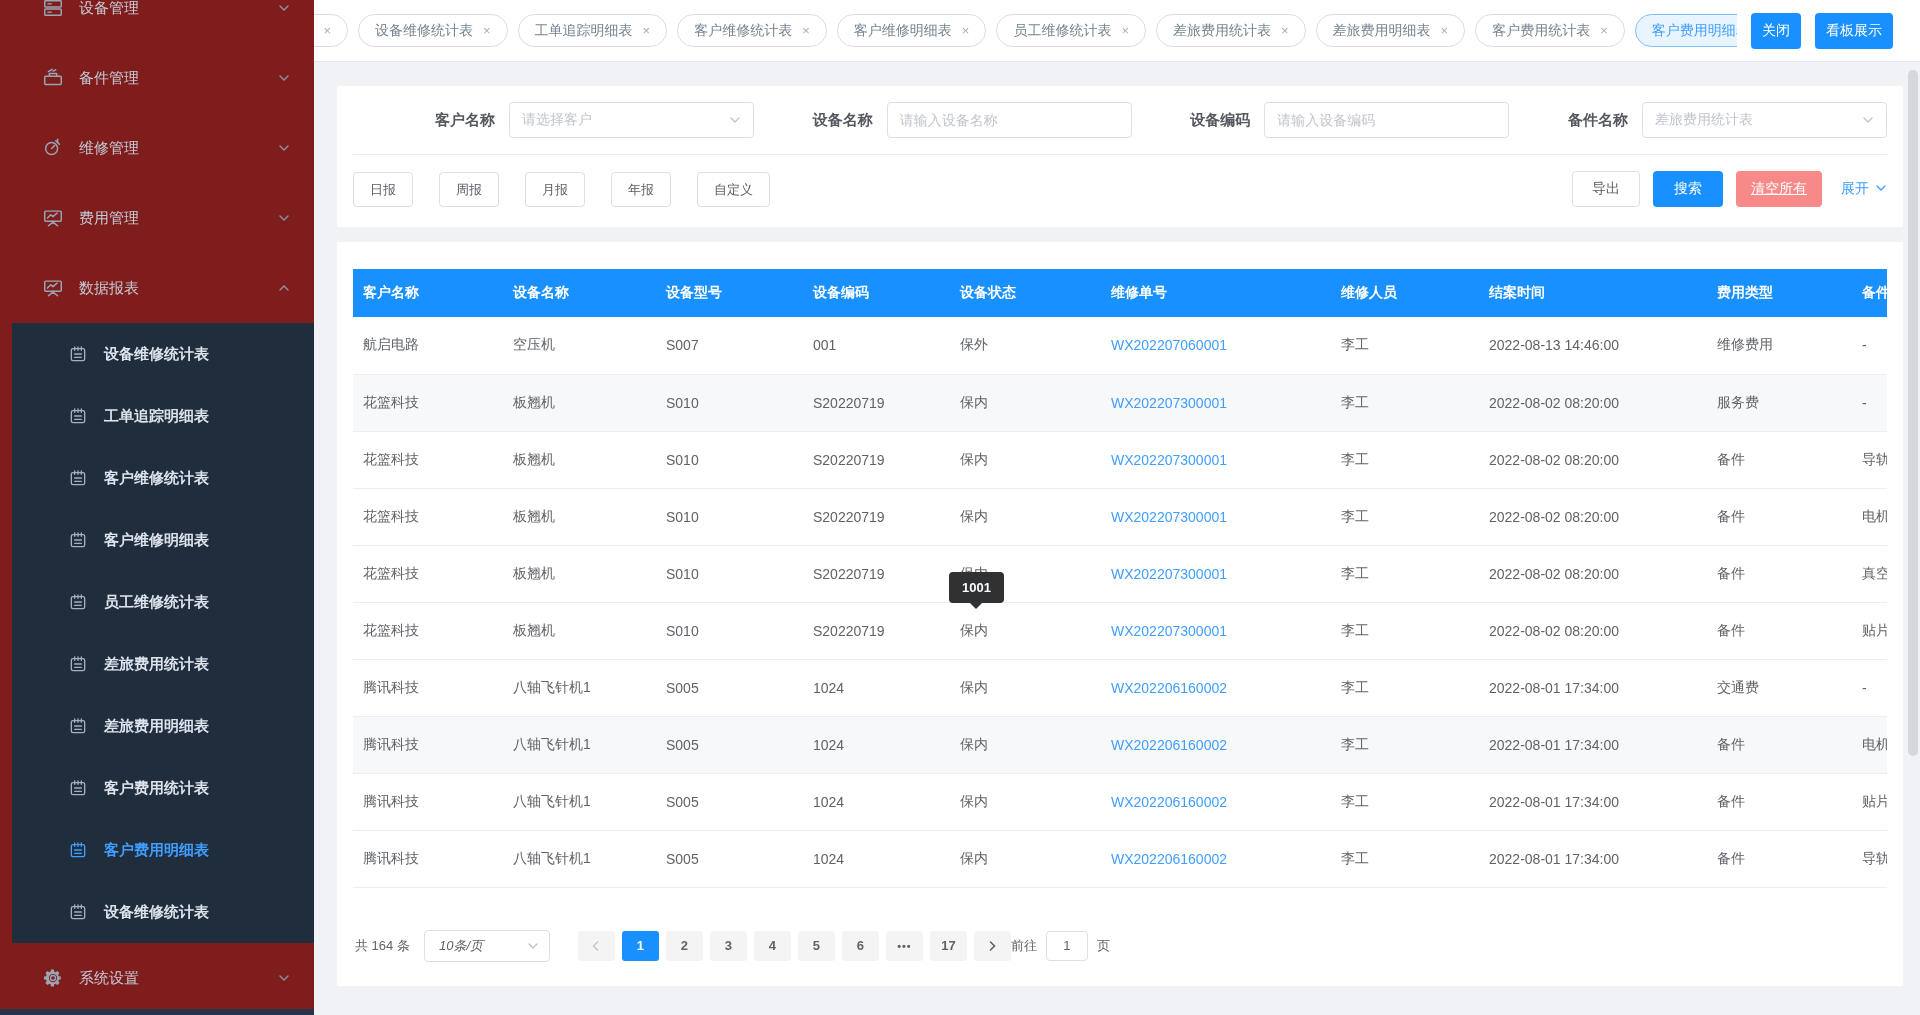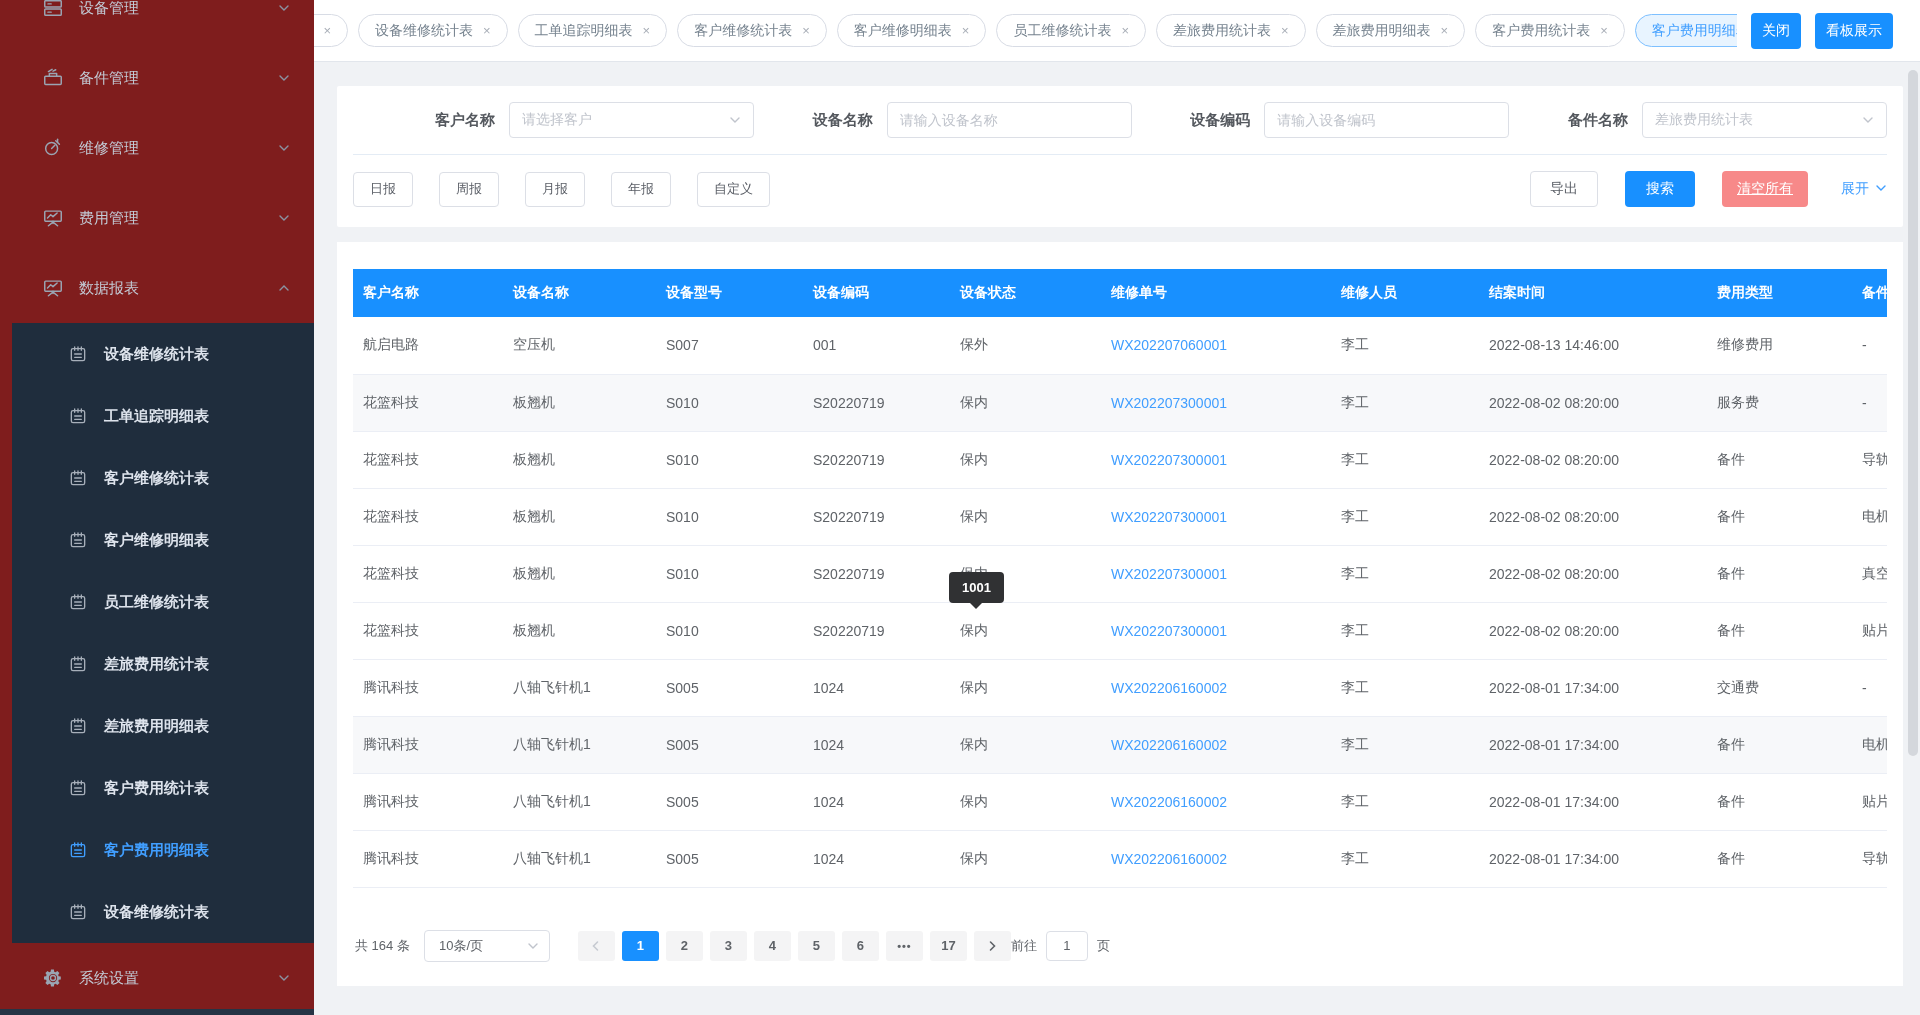--- a/index.html
+++ b/index.html
@@ -39,45 +39,45 @@
   
   .filter-card { background:#fff; border-radius:2px; padding:16px 16px 20px; margin-bottom:15px; }
   .filter-fields { display:flex; justify-content:space-between; padding-left:64px; }
   .ffield { display:flex; align-items:center; }
   .flabel { width:78px; text-align:right; margin-right:14px; font-size:15px; font-weight:600; color:#55595f; white-space:nowrap; }
   .fctrl { width:245px; height:36px; border:1px solid #dcdfe6; border-radius:4px; display:flex; align-items:center; justify-content:space-between; padding:0 12px; background:#fff; color:#c0c4cc; font-size:14px; }
   .fctrl input { border:none; outline:none; width:100%; font-size:14px; font-family:inherit; color:#5f6368; }
   .fctrl input::placeholder { color:#c0c4cc; }
   .fctrl .arr { color:#c0c4cc; display:flex; }
   .fdivider { border:none; border-top:1px solid #e4ecf5; margin:16px 0; }
-  .filter-actions { display:flex; align-items:center; }
+  .filter-actions { display:flex; align-items:flex-end; }
   .period-btns { display:flex; gap:26px; }
   .btn-plain { background:#fff; border:1px solid #dcdfe6; border-radius:4px; height:35px; padding:0 16px; font-size:13px; color:#5a5e66; cursor:pointer; font-family:inherit; }
-  .actions-right { margin-left:auto; display:flex; align-items:center; gap:27px; }
+  .actions-right { margin-left:auto; display:flex; align-items:center; gap:13px; }
   .btn-export { height:36px; padding:0 19px; font-size:14px; }
   .btn-search { background:#1890ff; color:#fff; padding:0 21px; }
   .btn-danger { background:#f78989; color:#fff; padding:0 15px;text-decoration:underline; }
   .expand-link { color:#409eff; font-size:14px; display:flex; align-items:center; gap:6px; cursor:pointer; margin-left:6px; }
 
   
   .table-card { background:#fff; padding:27px 16px 24px; position:relative; }
   table { width:100%; border-collapse:collapse; table-layout:fixed; }
   th { background:#1890ff; color:#fff; font-size:14px; font-weight:700; height:48px; text-align:left; padding:0 10px; white-space:nowrap; overflow:hidden; }
   td { height:57px; font-size:14px; color:#5f6368; padding:0 10px; border-bottom:1px solid #ebeef5; white-space:nowrap; overflow:hidden; }
   tbody tr { background:#fff; }
   tbody tr.shaded { background:#f7f8fa; }
   .link { color:#409eff; cursor:pointer; }
 
   .tooltip { position:absolute; left:612px; top:330px; background:#303133; color:#fff; font-size:13px; font-weight:600; padding:9px 13px; border-radius:4px; line-height:1; }
   .tooltip::after { content:""; position:absolute; top:100%; left:50%; transform:translateX(-50%); border:6px solid transparent; border-top-color:#303133; }
 
   
   .pagination { display:flex; align-items:center; margin-top:42px; font-size:13px; color:#5f6368; padding-left:2px; }
   .pg-total { margin-right:14px; }
-  .pg-size { width:126px; height:32px; border:1px solid #dcdfe6; border-radius:4px; display:flex; align-items:center; justify-content:space-between; padding:0 10px 0 14px; color:#5f6368; margin-right:28px; cursor:pointer; background:#fff; }
+  .pg-size { width:126px; height:32px; border:1px solid #dcdfe6; border-radius:4px; display:flex; align-items:center; justify-content:space-between; padding:0 10px 0 14px; color:#5f6368; margin-right:28px; cursor:pointer; background:#fff;font-style:italic; }
   .pg-size .arr { color:#c0c4cc; display:flex; }
   .pager { display:flex; align-items:center; gap:7px; }
   .pg-btn { min-width:37px; height:30px; background:#f4f4f5; border-radius:3px; display:flex; align-items:center; justify-content:center; font-size:13px; font-weight:600; color:#5f6368; cursor:pointer; }
   .pg-btn.active { background:#1890ff; color:#fff; }
   .pg-btn.disabled { color:#c6cad1; cursor:default; }
   .pg-dots { letter-spacing:1px; font-size:11px; }
   .pg-goto { display:flex; align-items:center; gap:9px; }
   .pg-goto input { width:42px; height:30px; border:1px solid #dcdfe6; border-radius:4px; text-align:center; font-size:13px; color:#5f6368; outline:none; font-family:inherit; }
 
   

